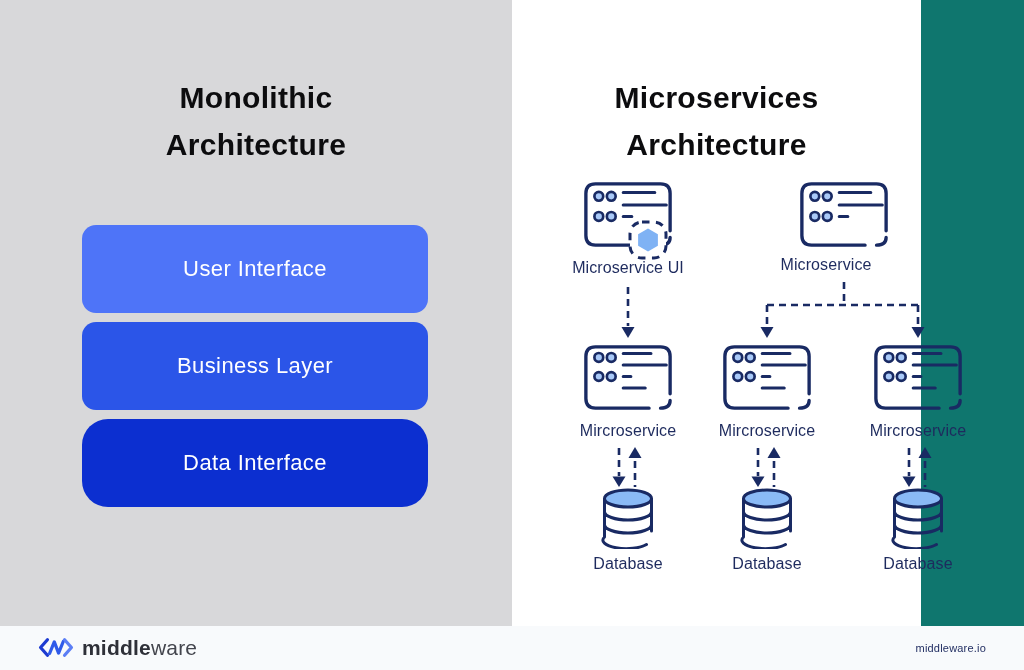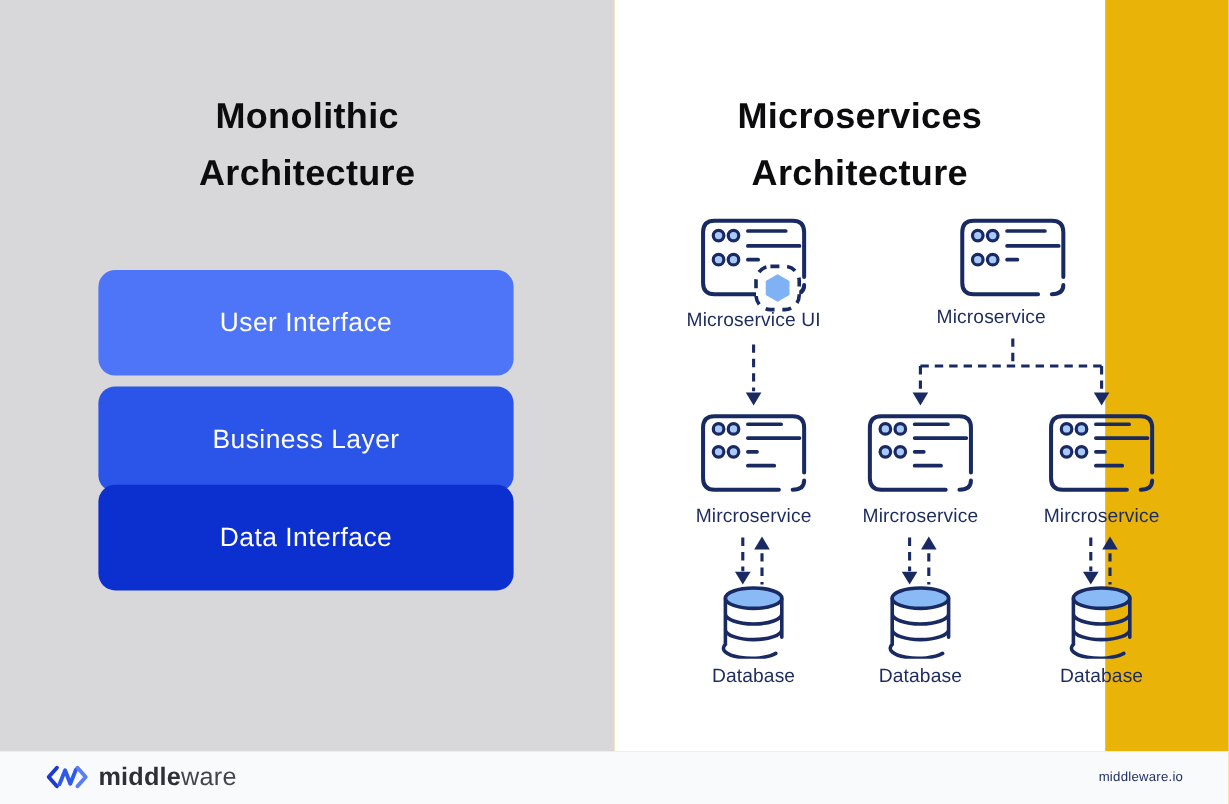--- a/index.html
+++ b/index.html
@@ -1,38 +1,38 @@
 <!DOCTYPE html>
 <html><head>
 <meta charset="utf-8">
 <style>
   html,body { margin:0; padding:0; background:#ffffff; }
   .canvas {
     position:relative; width:1024px; height:670px; overflow:hidden;
-    font-family:"Liberation Sans", sans-serif; background:#eab308;
+    font-family:"Liberation Sans", sans-serif; background:#0f766e;
   }
   .panel { position:absolute; top:0; height:626px; }
   .left-panel  { left:0;   width:512px; background:#d8d8da; }
   .right-panel { left:512px; width:409px; background:#ffffff; }
 
   .panel-title {
     position:absolute; top:74px; left:0; width:100%;
     text-align:center; font-size:30px; line-height:47px;
     font-weight:700; color:#0c0c0e; letter-spacing:0.3px;
   }
 
   
   .layer {
     position:absolute; left:82px; width:346px; height:88px;
     border-radius:14px; display:flex; align-items:center; justify-content:center;
     color:#ffffff; font-size:22px; font-weight:500; letter-spacing:0.4px;
   }
   .layer-0 { top:225px; }
   .layer-1 { top:322px; }
-  .layer-2 { top:404px; }
+  .layer-2 { top:419px;border-radius:26px; }
 
   
   .node-icon { position:absolute; }
   .node-label {
     position:absolute; text-align:center; font-size:16px;
     color:#1e2b5e; font-weight:500; letter-spacing:0.1px; white-space:nowrap;
   }
   .connectors { position:absolute; left:0; top:0; width:512px; height:626px; pointer-events:none; }
 
   

